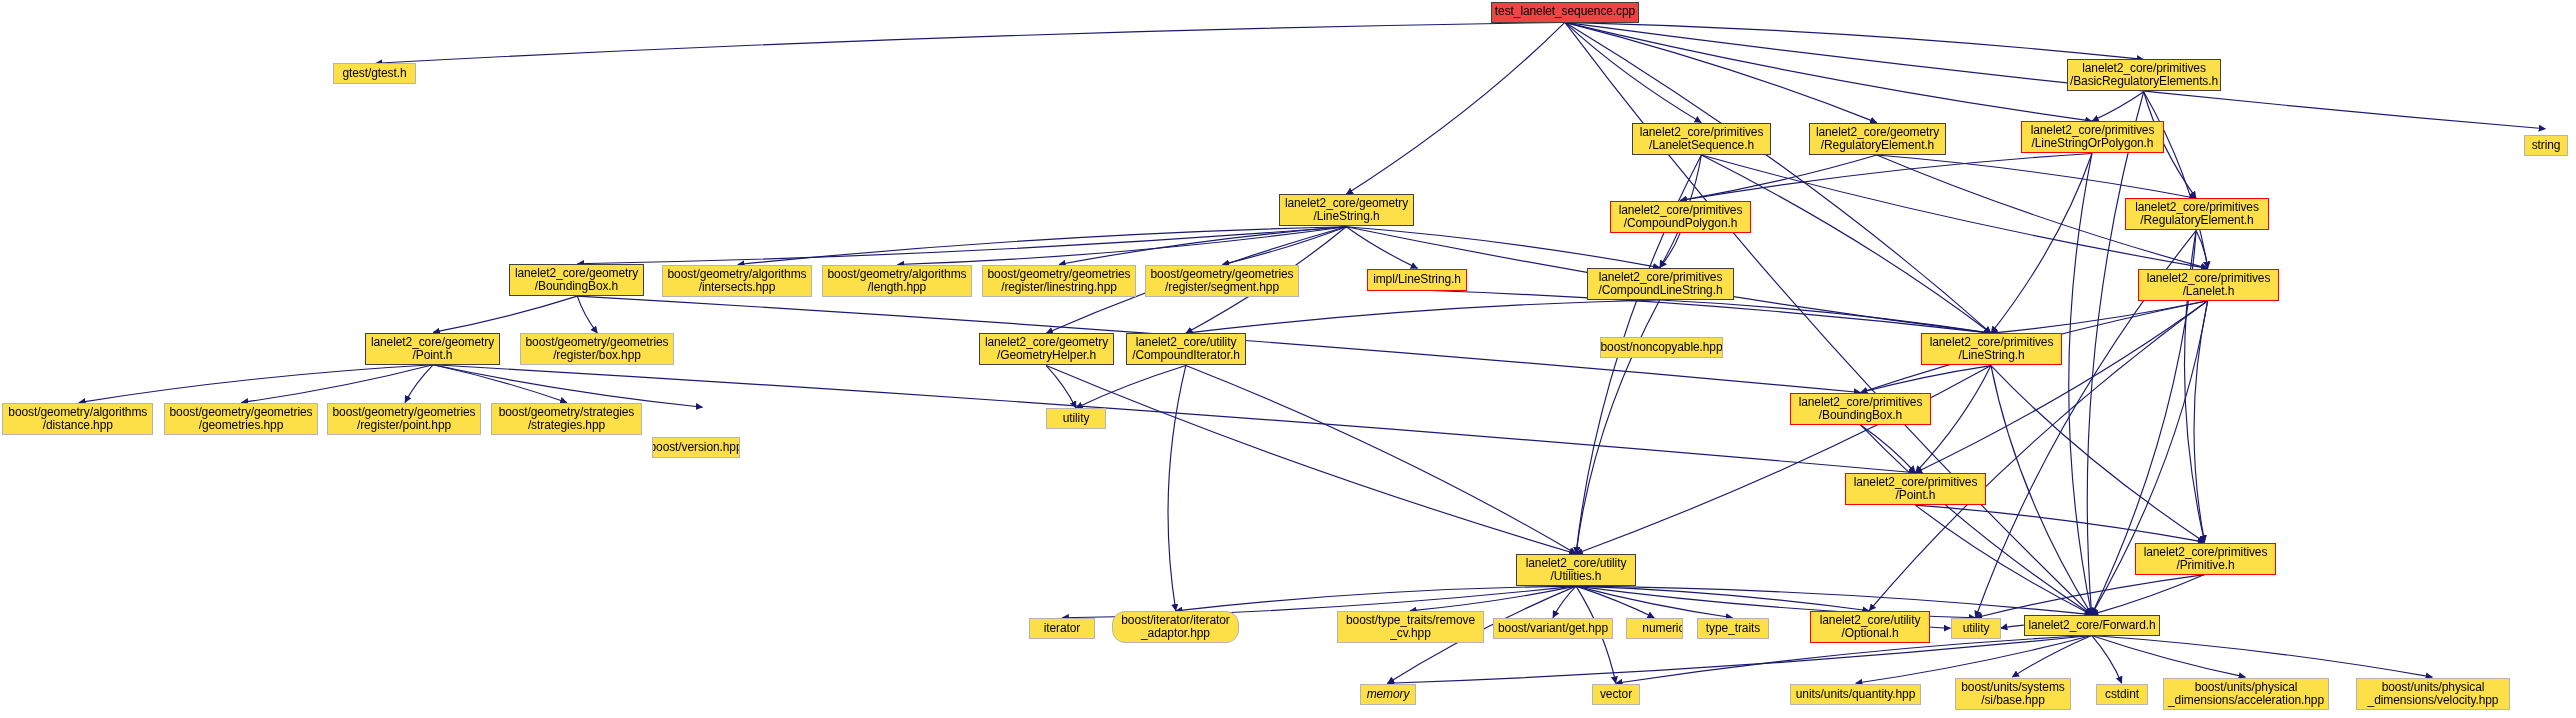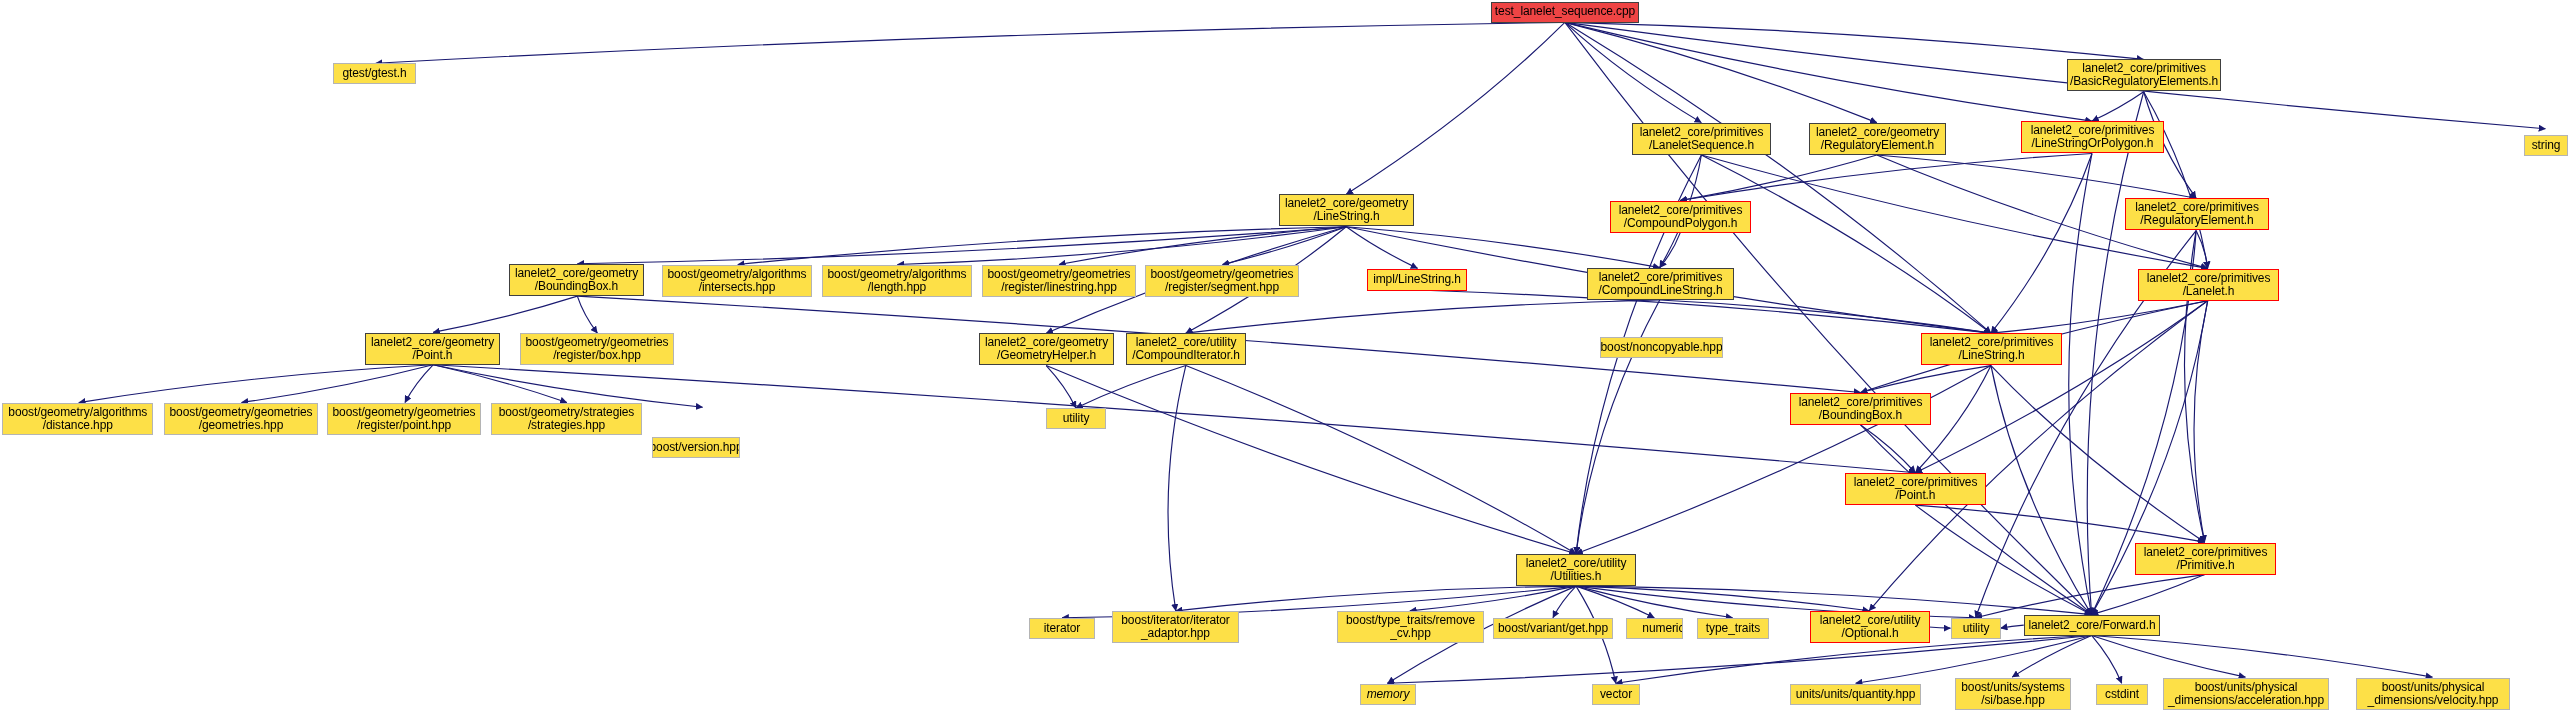--- a/index.html
+++ b/index.html
@@ -222,21 +222,21 @@
       <div class="node kind-plain" style="left: 1046px; top: 408px; width: 60px; height: 21px;">utility</div>
       <div class="node kind-red" style="left: 1790px; top: 393px; width: 141px; height: 32px;">lanelet2_core/primitives
 /BoundingBox.h</div>
       <div class="node kind-red" style="left: 1845px; top: 473px; width: 141px; height: 32px;">lanelet2_core/primitives
 /Point.h</div>
       <div class="node kind-red" style="left: 2135px; top: 543px; width: 141px; height: 32px;">lanelet2_core/primitives
 /Primitive.h</div>
       <div class="node kind-normal" style="left: 1516px; top: 554px; width: 120px; height: 32px;">lanelet2_core/utility
 /Utilities.h</div>
       <div class="node kind-plain" style="left: 1029px; top: 618px; width: 66px; height: 21px;">iterator</div>
-      <div class="node kind-plain" style="left: 1112px; top: 611px; width: 127px; height: 32px;">boost/iterator/iterator
+      <div class="node kind-plain" style="left: 1112px; top: 611px; width: 127px; height: 32px; border-radius: 13px;">boost/iterator/iterator
 _adaptor.hpp</div>
       <div class="node kind-plain" style="left: 1337px; top: 611px; width: 147px; height: 32px;">boost/type_traits/remove
 _cv.hpp</div>
       <div class="node kind-plain" style="left: 1493px; top: 618px; width: 120px; height: 21px;">boost/variant/get.hpp</div>
       <div class="node kind-plain" style="left: 1626px; top: 618px; width: 57px; height: 21px; padding-left: 20px;">numeric</div>
       <div class="node kind-plain" style="left: 1697px; top: 618px; width: 72px; height: 21px;">type_traits</div>
       <div class="node kind-red" style="left: 1810px; top: 611px; width: 120px; height: 32px;">lanelet2_core/utility
 /Optional.h</div>
       <div class="node kind-plain" style="left: 1951px; top: 618px; width: 50px; height: 21px;">utility</div>
       <div class="node kind-normal" style="left: 2024px; top: 615px; width: 136px; height: 21px;">lanelet2_core/Forward.h</div>

